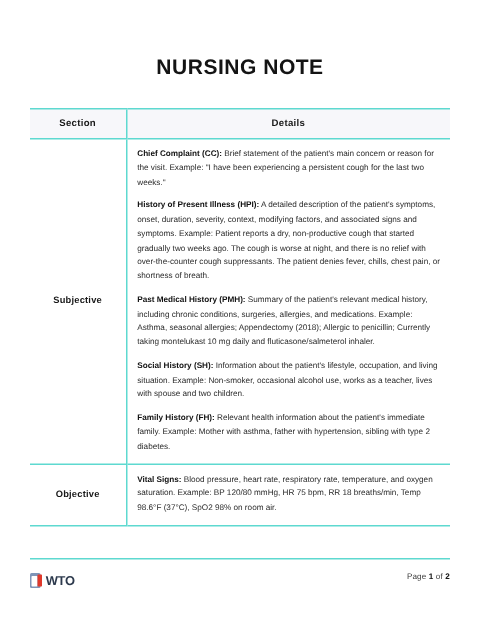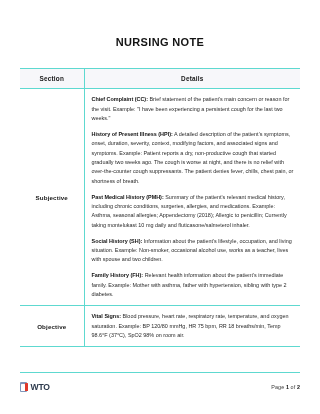--- a/index.html
+++ b/index.html
@@ -14,21 +14,21 @@
     position: relative;
   }
   .page {
     width: 320px; height: 414px;
     box-sizing: border-box;
     padding: 0 20px;
     position: relative;
   }
   .doc-title {
     text-align: center;
-    font-size: 11px;
+    font-size: 14px;
     font-weight: bold;
     letter-spacing: 0.35px;
     color: #141414;
     padding-top: 36px;
     padding-bottom: 0;
     line-height: 1.2;
   }
   table.note-table {
     width: 280px;
     border-collapse: collapse;
@@ -92,21 +92,20 @@
     height: 30px;
   }
   .footer-rule {
     width: 100%;
     height: 1.3px;
     background: #5ed9d0;
     margin-bottom: 9px;
   }
   .footer-inner {
     display: flex;
-    align-items: center;
     justify-content: space-between;
   }
   .logo {
     display: flex;
     align-items: center;
     gap: 1.5px;
   }
   .logo-mark {
     width: 9px; height: 10px;
     position: relative;

